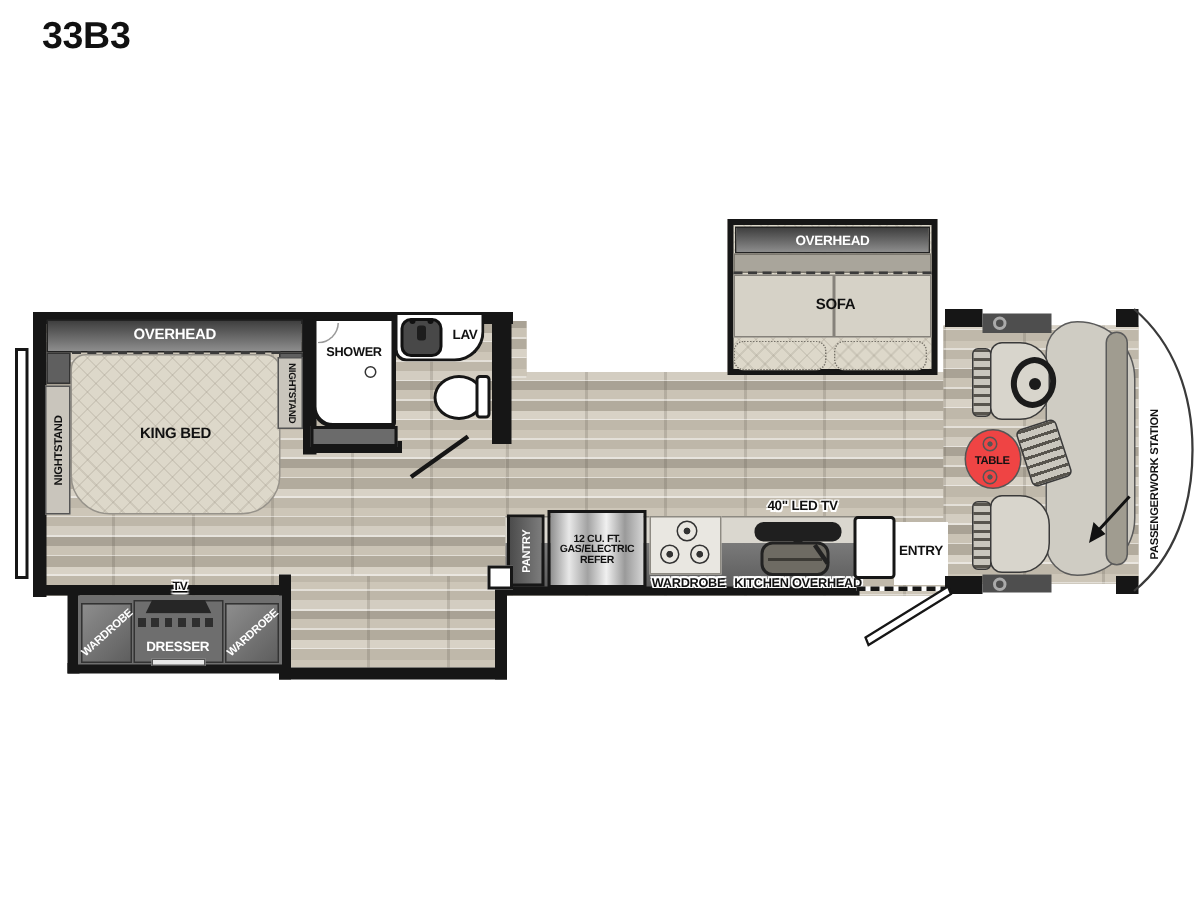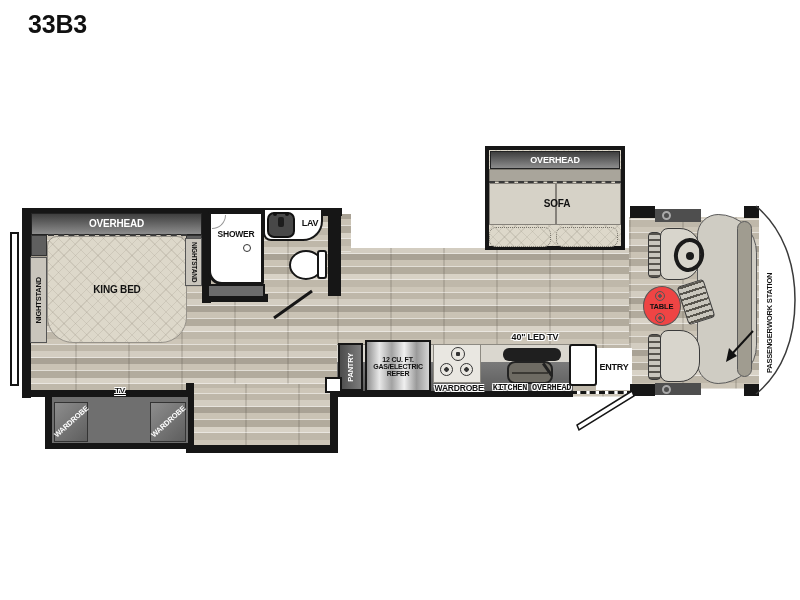--- a/index.html
+++ b/index.html
@@ -137,38 +137,46 @@
 
   <div class="abs" style="left:507px;top:361px;width:46px;height:23px;background:#6e6b63;border:2px solid #222;border-radius:8px;">
     <div class="abs" style="left:3px;top:9px;width:36px;height:1.5px;background:#3c3a35;"></div>
   </div>
   <div class="abs" style="left:546px;top:362px;width:3px;height:15px;background:#222;transform:rotate(-35deg);"></div>
 
   <div class="abs ctr" style="left:427px;top:383px;width:64px;height:10px;">
     <span class="lbl halo" style="font-size:8.5px;">WARDROBE</span>
   </div>
   <div class="abs ctr" style="left:470px;top:383px;width:124px;height:10px;">
-    <span class="lbl halo" style="font-size:8.5px;font-family:Liberation Mono, monospace;">KITCHEN OVERHEAD</span>
+    <span class="lbl halo" style="font-size:8.5px;">KITCHEN OVERHEAD</span>
   </div>
 
   <div class="abs" style="left:596px;top:348px;width:36px;height:42px;background:#fff;"></div>
   <div class="abs" style="left:569px;top:344px;width:28px;height:42px;background:#fff;border:2px solid #161616;border-radius:3px;"></div>
   <div class="abs ctr" style="left:595px;top:361px;width:38px;height:12px;">
     <span class="lbl" style="font-size:9px;">ENTRY</span>
   </div>
   <div class="abs" style="left:571px;top:391px;width:62px;height:0;border-top:3px dashed #161616;background:#fff;"></div>
 
   <div class="abs" style="left:325px;top:377px;width:17px;height:16px;background:#fff;border:2px solid #161616;"></div>
 
   <div class="abs" style="left:52px;top:397px;width:136px;height:46px;background:#6f6f6f;"></div>
 
   <div class="abs ctr" style="left:54px;top:402px;width:34px;height:40px;background:linear-gradient(135deg,#8d8d8d,#5e5e5e);border:1.5px solid #333;">
     <span class="lbl wht" style="font-size:7.5px;transform:rotate(-42deg);">WARDROBE</span>
   </div>
 
+  <div class="abs" style="left:89px;top:400px;width:60px;height:42px;background:#6e6e6e;border:1.5px solid #333;">
+    <div class="abs" style="left:7px;top:-1px;width:44px;height:9px;background:#262626;clip-path:polygon(10% 0,90% 0,100% 100%,0 100%);"></div>
+    <div class="abs" style="left:2px;top:11px;width:53px;height:6px;background:repeating-linear-gradient(90deg,#2e2e2e 0 5px,rgba(0,0,0,0) 5px 9px);"></div>
+    <div class="abs ctr" style="left:0;top:24px;width:57px;height:12px;">
+      <span class="lbl wht" style="font-size:9px;">DRESSER</span>
+    </div>
+    <div class="abs" style="left:11px;top:38px;width:36px;height:5px;background:#e8e8e8;border:1px solid #555;"></div>
+  </div>
 
   <div class="abs ctr" style="left:150px;top:402px;width:36px;height:40px;background:linear-gradient(135deg,#8d8d8d,#5e5e5e);border:1.5px solid #333;">
     <span class="lbl wht" style="font-size:7.5px;transform:rotate(-42deg);">WARDROBE</span>
   </div>
 
   <div class="abs ctr" style="left:102px;top:386px;width:36px;height:10px;text-decoration:underline;">
     <span class="lbl halo" style="font-size:8px;">TV</span>
   </div>
 
 

